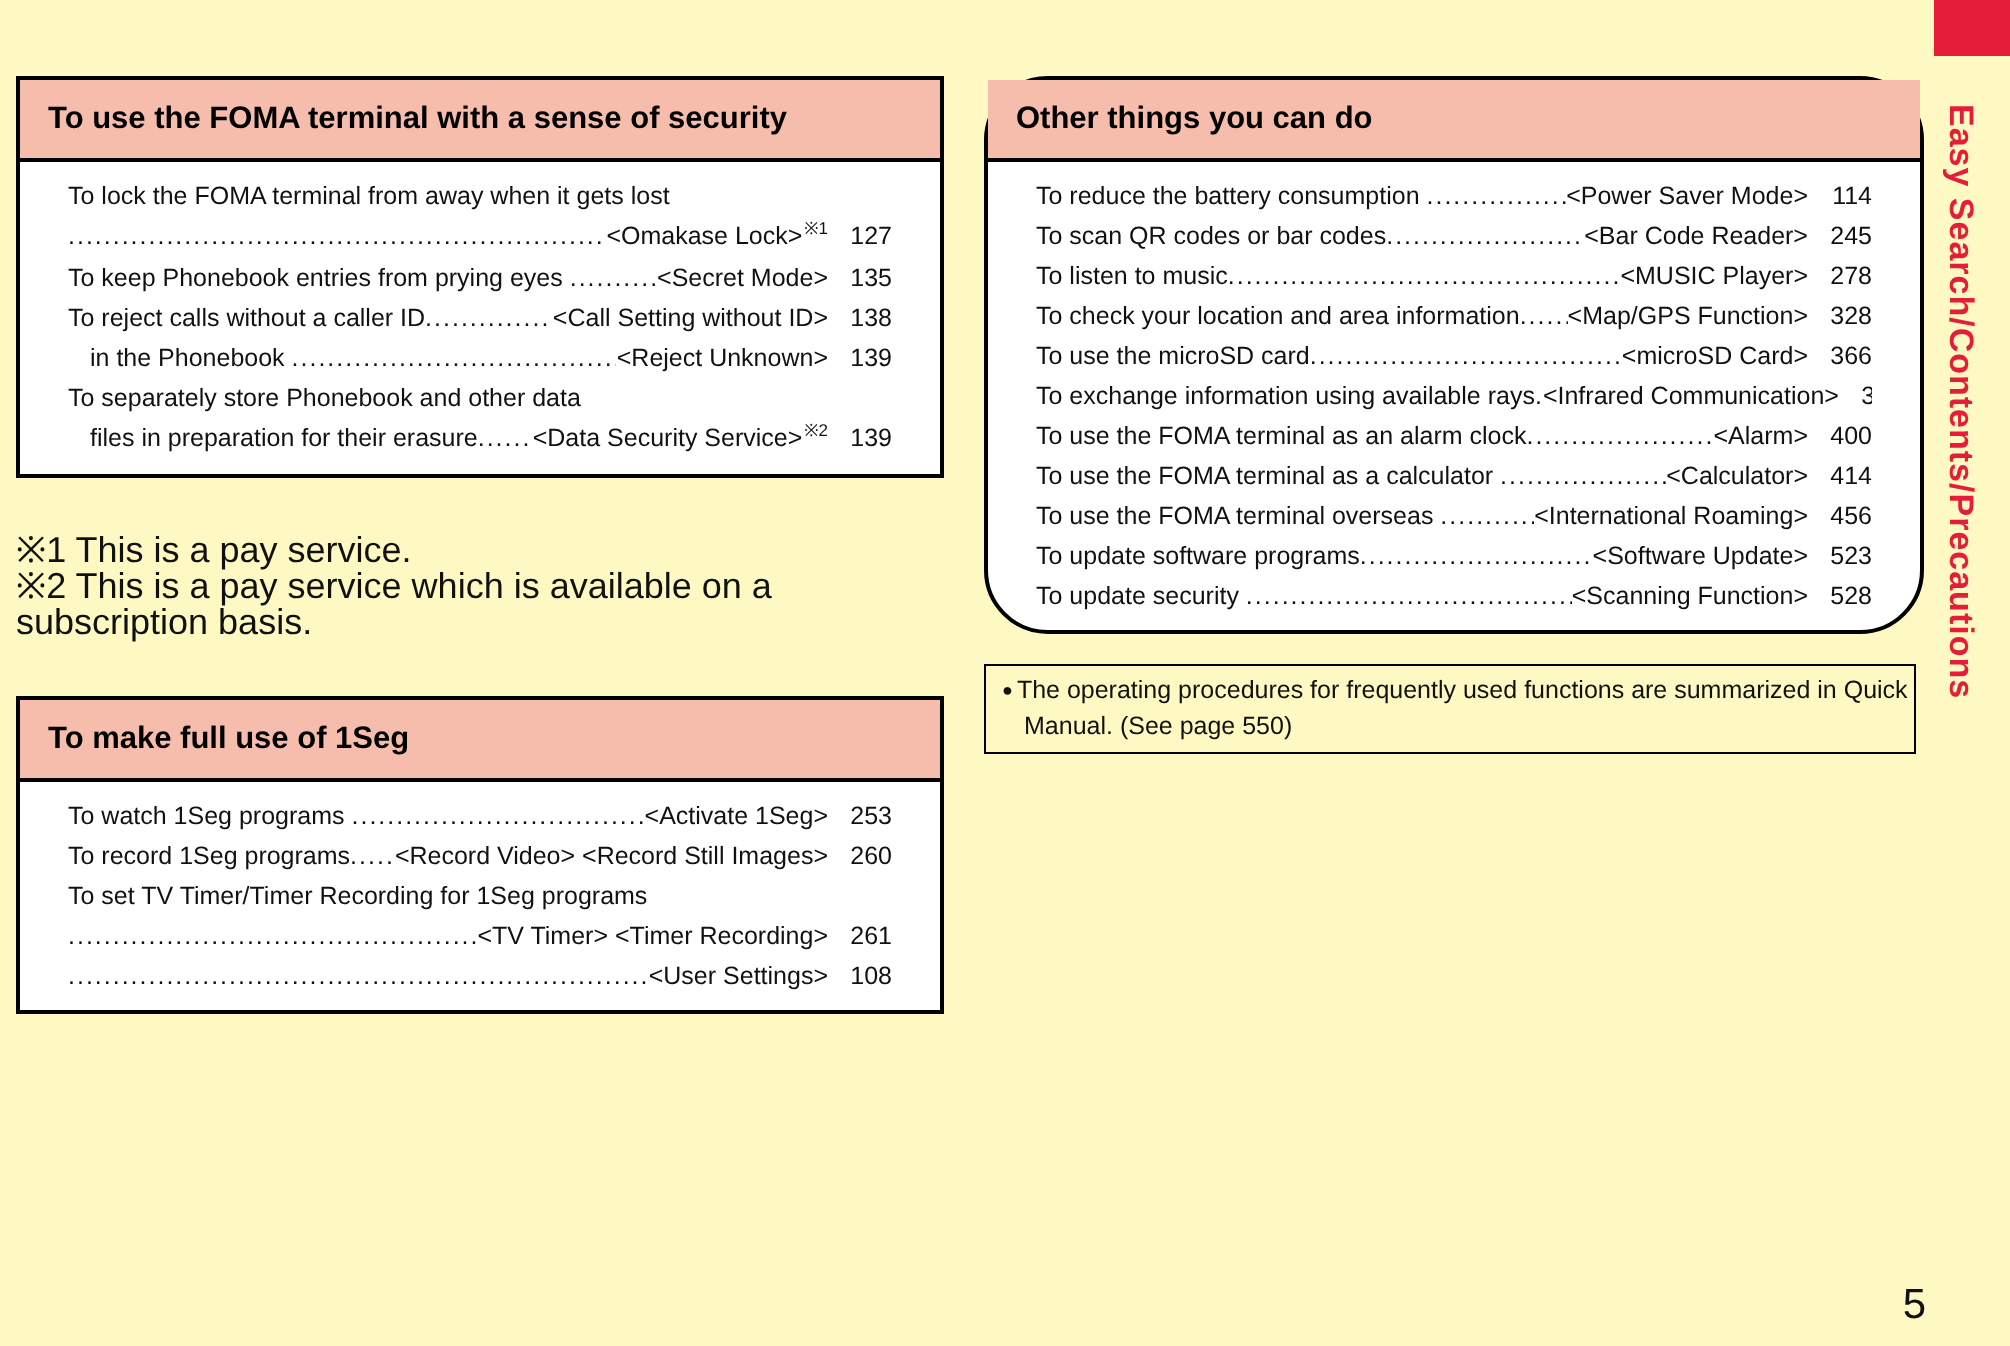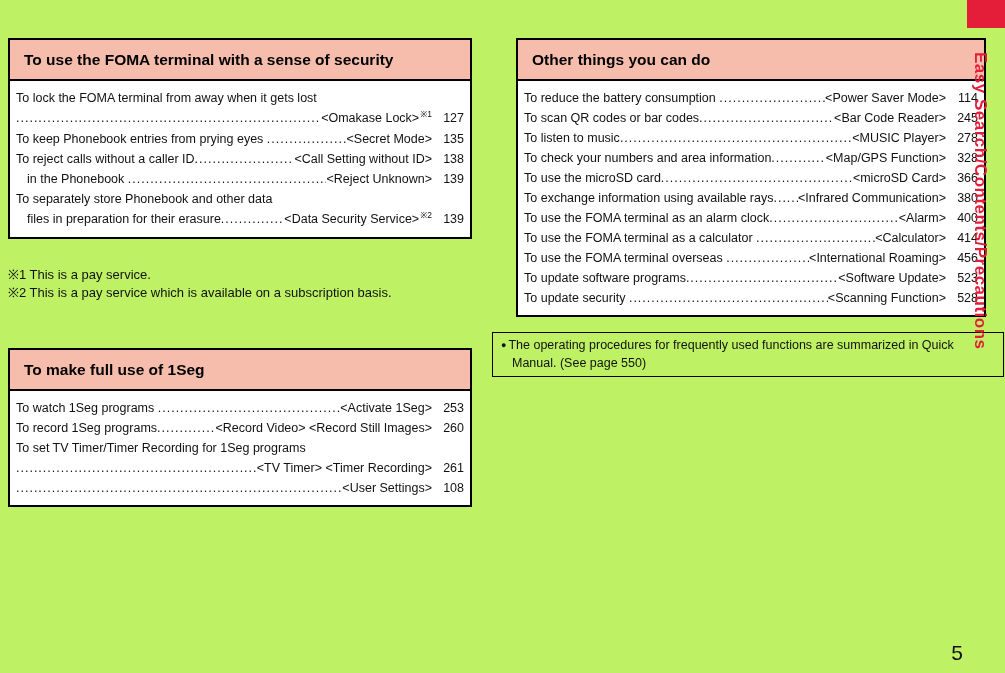--- a/index.html
+++ b/index.html
@@ -1,46 +1,46 @@
 <!DOCTYPE html>
 <html style="--header-bg: #F7BDAC; --accent: #E41E39;"><head>
 <meta charset="utf-8">
 <style>
   html,body { margin:0; padding:0; background:#ffffff; }
   .page {
-    position:relative; width:1005px; height:673px; background:#bef264;
+    position:relative; width:1005px; height:673px; background:#fef9c3;
     font-family:"Liberation Sans", sans-serif; color:#111; overflow:hidden;
   }
   .toc-box { position:absolute; border:2px solid #000; background:#fff; }
   .toc-header {
     background:var(--header-bg,#F7BDAC); border-bottom:2px solid #000;
     height:39px; display:flex; align-items:center; padding:0 14px;
     font-weight:bold; font-size:15.5px; color:#000;
   }
-  .toc-body { padding:7px 6px; font-size:12.5px; }
+  .toc-body { padding:7px 24px; font-size:12.5px; }
   .toc-line { display:flex; align-items:baseline; line-height:20px; white-space:pre; overflow:hidden; }
   .toc-line.indent { padding-left:11px; }
   .toc-text { flex:0 0 auto; }
   .leader { flex:1 1 auto; min-width:4px; overflow:hidden; }
   .leader::after {
     content:"..................................................................................................................................................";
     letter-spacing:1px;
   }
   .toc-tag { flex:0 0 auto; }
   .toc-sup { flex:0 0 auto; font-size:8.5px; position:relative; top:-5px; margin-left:1px; }
   .toc-page { flex:0 0 auto; min-width:26px; margin-left:6px; text-align:right; }
 
   #box-security { left:8px;   top:38px;  width:460px; }
   #box-1seg     { left:8px;   top:311px; width:460px;margin-top:37px; }
-  #box-other    { left:516px; top:38px;  width:466px; }
+  #box-other    { left:492px; top:38px;  width:466px;border-radius:32px; }
 
-  #footnotes { position:absolute; left:8px; top:266px; width:470px; font-size:13px; line-height:18px; }
+  #footnotes { position:absolute; left:8px; top:266px; width:470px; font-size:18px; line-height:18px; }
 
   #note-box {
-    position:absolute; left:492px; top:332px; width:512px;
+    position:absolute; left:492px; top:332px; width:466px;
     border:1.5px solid #000; padding:4px 20px 5px 8px;
     font-size:12.5px; line-height:16.5px; box-sizing:border-box;
   }
   .note-line  { white-space:pre; }
   .note-line2 { padding-left:11px; }
   .note-bullet { font-size:9px; position:relative; top:-1.5px; margin-right:2px; }
 
   #side-tab {
     position:absolute; left:967px; top:0; width:38px; height:28px;
     background:var(--accent,#E41E39);
@@ -86,21 +86,21 @@
         <div class="toc-line"><span class="leader"></span><span class="toc-tag">&lt;User Settings&gt;</span><span class="toc-page">108</span></div>
       </div>
   </section>
 
   <section class="toc-box" id="box-other">
     <div class="toc-header">Other things you can do</div>
     <div class="toc-body">
         <div class="toc-line"><span class="toc-text">To reduce the battery consumption </span><span class="leader"></span><span class="toc-tag">&lt;Power Saver Mode&gt;</span><span class="toc-page">114</span></div>
         <div class="toc-line"><span class="toc-text">To scan QR codes or bar codes</span><span class="leader"></span><span class="toc-tag">&lt;Bar Code Reader&gt;</span><span class="toc-page">245</span></div>
         <div class="toc-line"><span class="toc-text">To listen to music</span><span class="leader"></span><span class="toc-tag">&lt;MUSIC Player&gt;</span><span class="toc-page">278</span></div>
-        <div class="toc-line"><span class="toc-text">To check your numbers and area information</span><span class="leader"></span><span class="toc-tag">&lt;Map/GPS Function&gt;</span><span class="toc-page">328</span></div>
+        <div class="toc-line"><span class="toc-text">To check your location and area information</span><span class="leader"></span><span class="toc-tag">&lt;Map/GPS Function&gt;</span><span class="toc-page">328</span></div>
         <div class="toc-line"><span class="toc-text">To use the microSD card</span><span class="leader"></span><span class="toc-tag">&lt;microSD Card&gt;</span><span class="toc-page">366</span></div>
         <div class="toc-line"><span class="toc-text">To exchange information using available rays</span><span class="leader"></span><span class="toc-tag">&lt;Infrared Communication&gt;</span><span class="toc-page">380</span></div>
         <div class="toc-line"><span class="toc-text">To use the FOMA terminal as an alarm clock</span><span class="leader"></span><span class="toc-tag">&lt;Alarm&gt;</span><span class="toc-page">400</span></div>
         <div class="toc-line"><span class="toc-text">To use the FOMA terminal as a calculator </span><span class="leader"></span><span class="toc-tag">&lt;Calculator&gt;</span><span class="toc-page">414</span></div>
         <div class="toc-line"><span class="toc-text">To use the FOMA terminal overseas </span><span class="leader"></span><span class="toc-tag">&lt;International Roaming&gt;</span><span class="toc-page">456</span></div>
         <div class="toc-line"><span class="toc-text">To update software programs</span><span class="leader"></span><span class="toc-tag">&lt;Software Update&gt;</span><span class="toc-page">523</span></div>
         <div class="toc-line"><span class="toc-text">To update security </span><span class="leader"></span><span class="toc-tag">&lt;Scanning Function&gt;</span><span class="toc-page">528</span></div>
       </div>
   </section>
 

